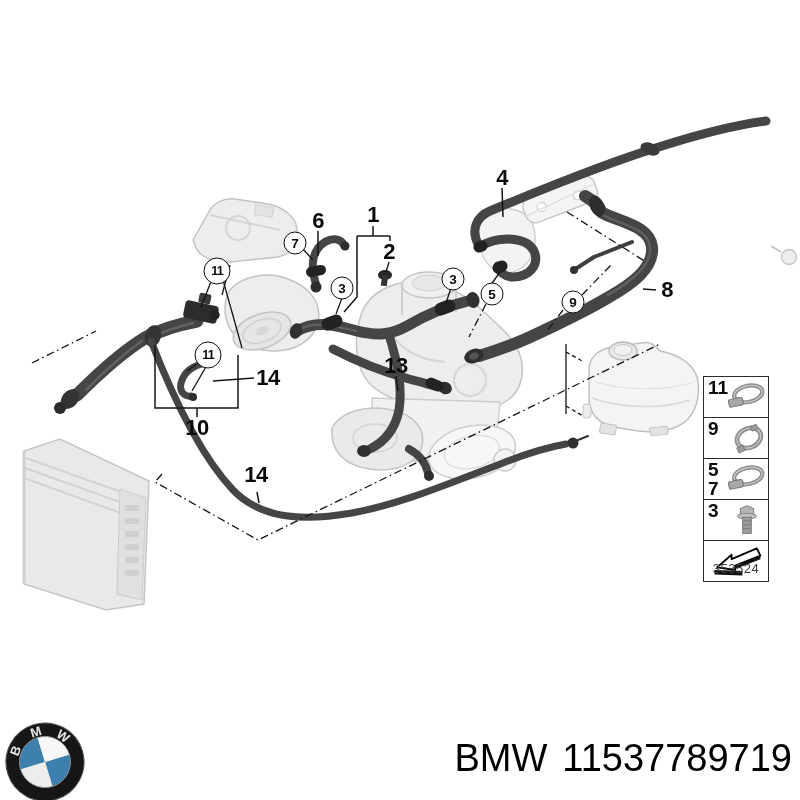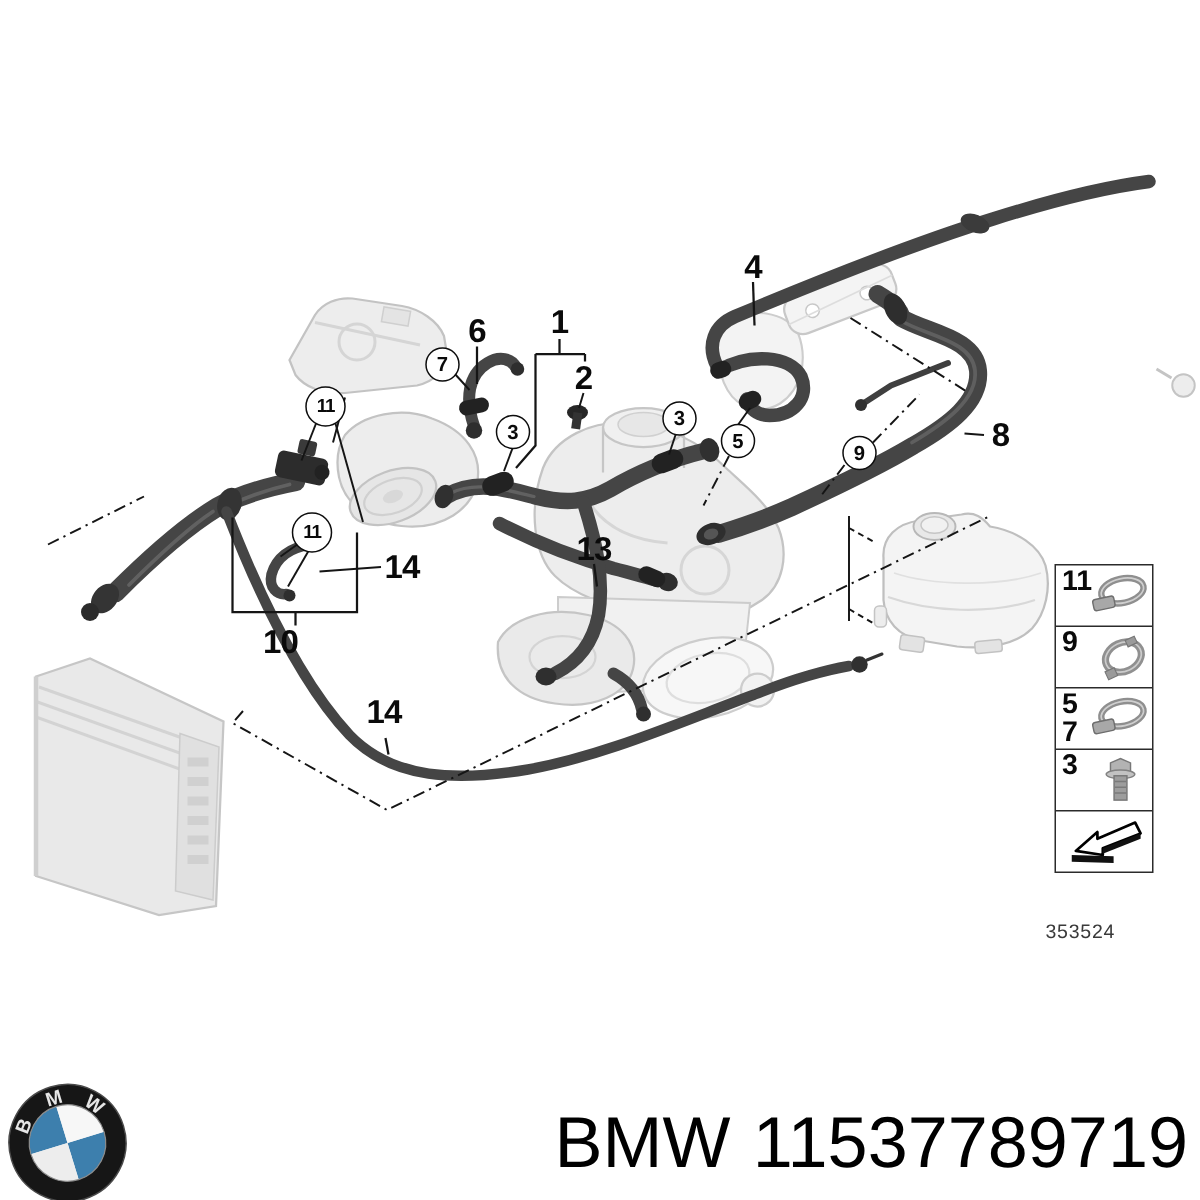--- a/index.html
+++ b/index.html
@@ -15,24 +15,24 @@
   .co.s{width:21px;height:21px;font-size:13.5px;}
   .co.d{width:25px;height:25px;font-size:12.5px;letter-spacing:-0.8px;}
   
   .legend{position:absolute;left:703px;top:376px;width:64px;background:#fff;
           border:1.6px solid #2b2b2b;}
   .lrow{height:40px;border-bottom:1.6px solid #2b2b2b;position:relative;}
   .lrow:last-child{border-bottom:none;}
   .lnum{position:absolute;left:4px;top:1px;font-weight:bold;font-size:19px;color:#0a0a0a;line-height:1;}
   .lnum.second{top:20px;}
   .licon{position:absolute;right:0px;top:2px;}
-  .code{position:absolute;left:697px;top:613px;width:78px;text-align:left;
+  .code{position:absolute;left:697px;top:561px;width:78px;text-align:center;
         font-size:13px;color:#3a3a3a;letter-spacing:.5px;}
   
-  .brandline{position:absolute;right:8px;top:739px;font-size:48px;font-weight:400;color:#000;
+  .brandline{position:absolute;right:8px;top:739px;font-size:38px;font-weight:400;color:#000;
              white-space:nowrap;line-height:1;}
   .brandline .pn{margin-left:15px;}
   .logo{position:absolute;left:4px;top:720px;}
 </style>
 </head>
 <body>
 
 <div id="stage">
 
   <svg id="art" width="800" height="800" viewBox="0 0 800 800">
@@ -205,21 +205,21 @@
       <path d="M396,376 L398,391" stroke-width="1.5"></path>
       <path d="M257,492 L259,503" stroke-width="1.5"></path>
     </g>
   </svg>
 
   <div class="pl" style="left:373px;top:215px">1</div>
   <div class="pl" style="left:389px;top:252px">2</div>
   <div class="pl" style="left:502px;top:178px">4</div>
   <div class="pl" style="left:318px;top:221px">6</div>
   <div class="pl" style="left:667px;top:290px">8</div>
-  <div class="pl" style="left:187px;top:428px">10</div>
+  <div class="pl" style="left:197px;top:428px">10</div>
   <div class="pl" style="left:268px;top:378px">14</div>
   <div class="pl" style="left:396px;top:366px">13</div>
   <div class="pl" style="left:256px;top:475px">14</div>
 
   <div class="co s" style="left:295px;top:243px">
       <span>7</span>
     </div>
   <div class="co d" style="left:217px;top:271px">
       <span>11</span>
     </div>

